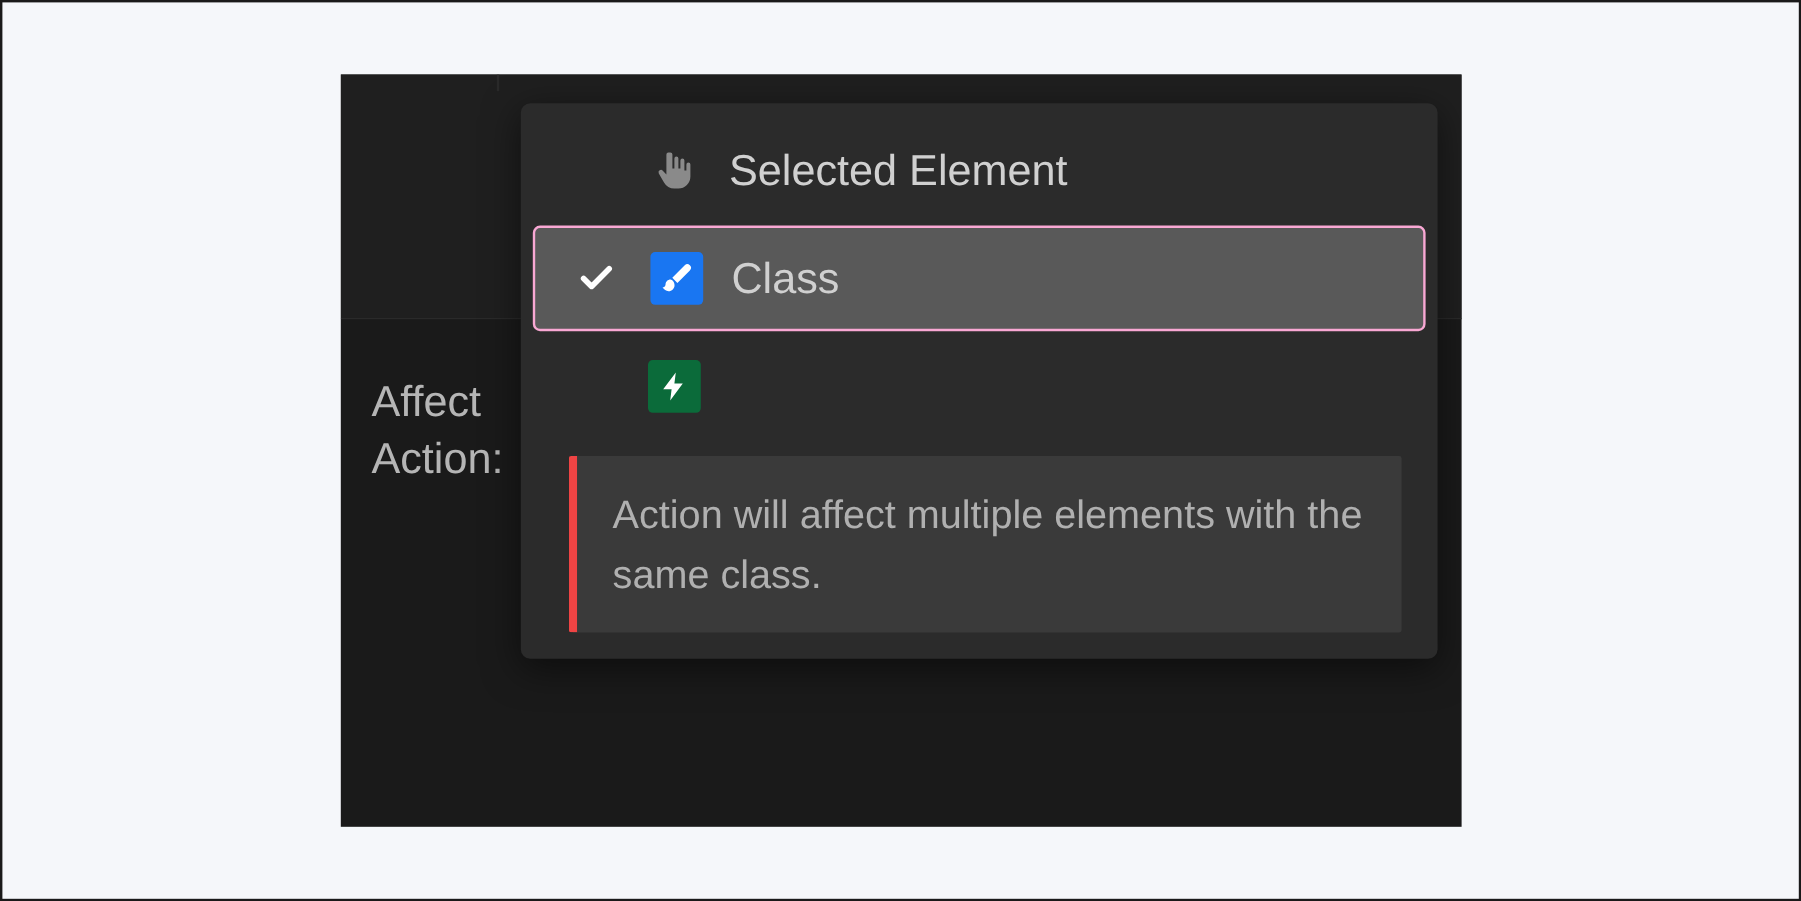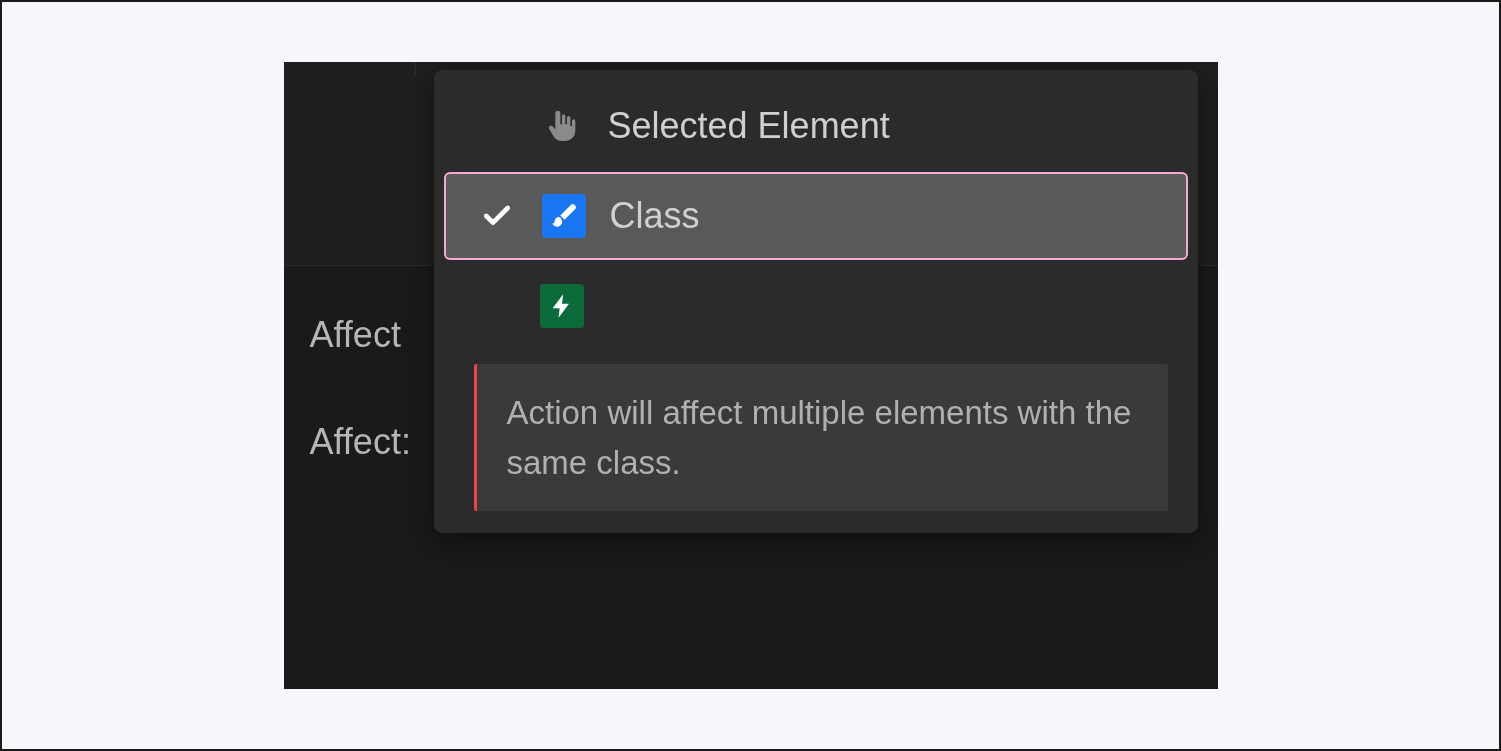--- a/index.html
+++ b/index.html
@@ -46,26 +46,25 @@
     }
     .sidebar-labels {
       position: absolute;
       left: 26px;
       top: 250px;
       color: #b5b5b5;
       font-size: 36px;
       line-height: 1.3;
     }
     .sidebar-label-affect {
-      margin-bottom: 60px;
     }
     .dropdown {
       position: absolute;
       left: 150px;
-      top: 8px;
+      top: 24px;
       width: 764px;
       background: #2b2b2b;
       border-radius: 8px;
       padding: 10px 0;
       box-shadow: 0 8px 30px rgba(0,0,0,0.5);
     }
     .dropdown-item {
       display: flex;
       align-items: center;
       padding: 20px 30px;
@@ -103,41 +102,41 @@
     }
     .class-icon-box {
       background: #1976f2;
     }
     .trigger-icon-box {
       background: #0b6b3a;
     }
     .dropdown-hint {
       margin: 16px 30px 12px 40px;
       background: #3a3a3a;
-      border-left: 3px solid #ef4444;
+      border-left: 7px solid #ef4444;
       padding: 24px 30px;
       color: #b0b0b0;
       font-size: 33px;
       line-height: 1.5;
       border-radius: 2px;
     }
   </style>
 </head>
 <body>
 
 <div class="outer-frame"></div>
 
 <div class="panel">
   <div class="panel-top">
     <div class="top-divider"></div>
   </div>
 
   <div class="sidebar-labels">
     <div class="sidebar-label-affect">Affect</div>
-    <div class="sidebar-label-class">Affect:</div>
+    <div class="sidebar-label-class">Action:</div>
   </div>
 
   <div class="dropdown">
 
     <div class="dropdown-item">
       <span class="check-slot"></span>
       <span class="item-icon cursor-icon">
         <svg width="40" height="40" viewBox="0 0 24 24" fill="#8a8a8a">
           <path d="M10 3a1 1 0 0 1 1 1v7h1V6a1 1 0 1 1 2 0v5h1V7a1 1 0 1 1 2 0v5h1V9a1 1 0 1 1 2 0v6a6 6 0 0 1-6 6h-2a6 6 0 0 1-5.2-3l-2.6-4.5a1.2 1.2 0 0 1 2-1.3L8 14V4a1 1 0 0 1 1-1z"></path>
         </svg>

